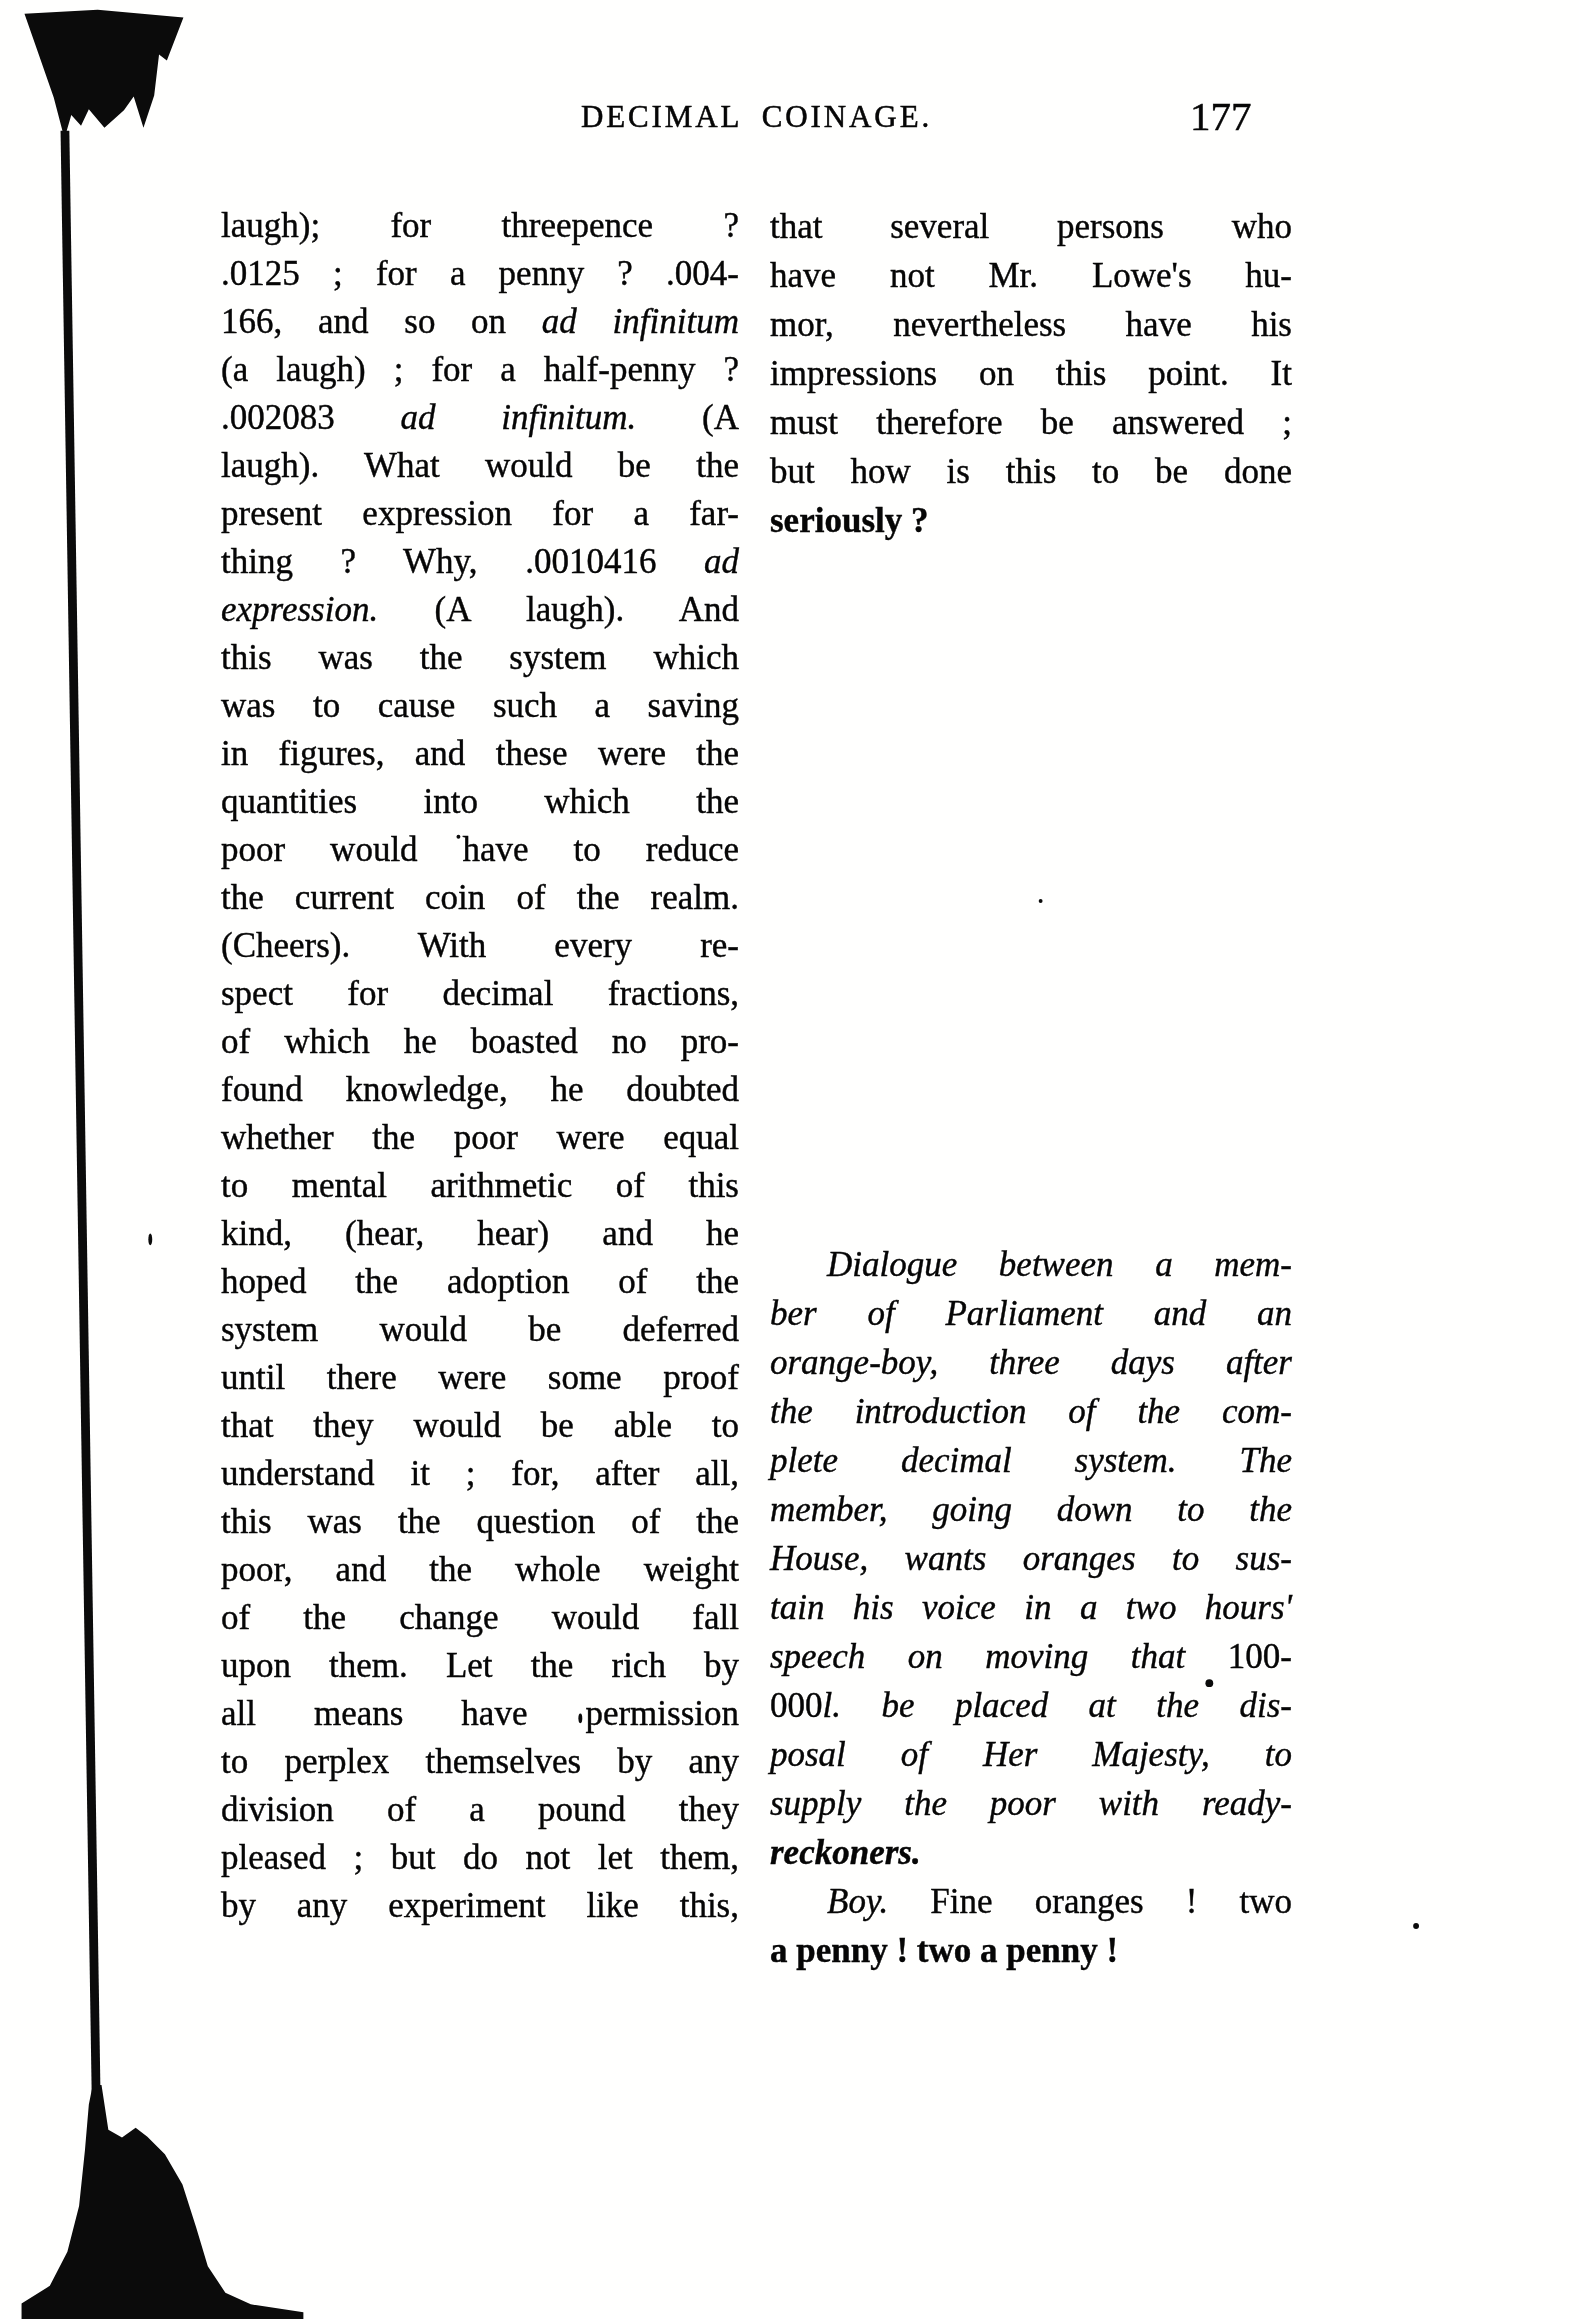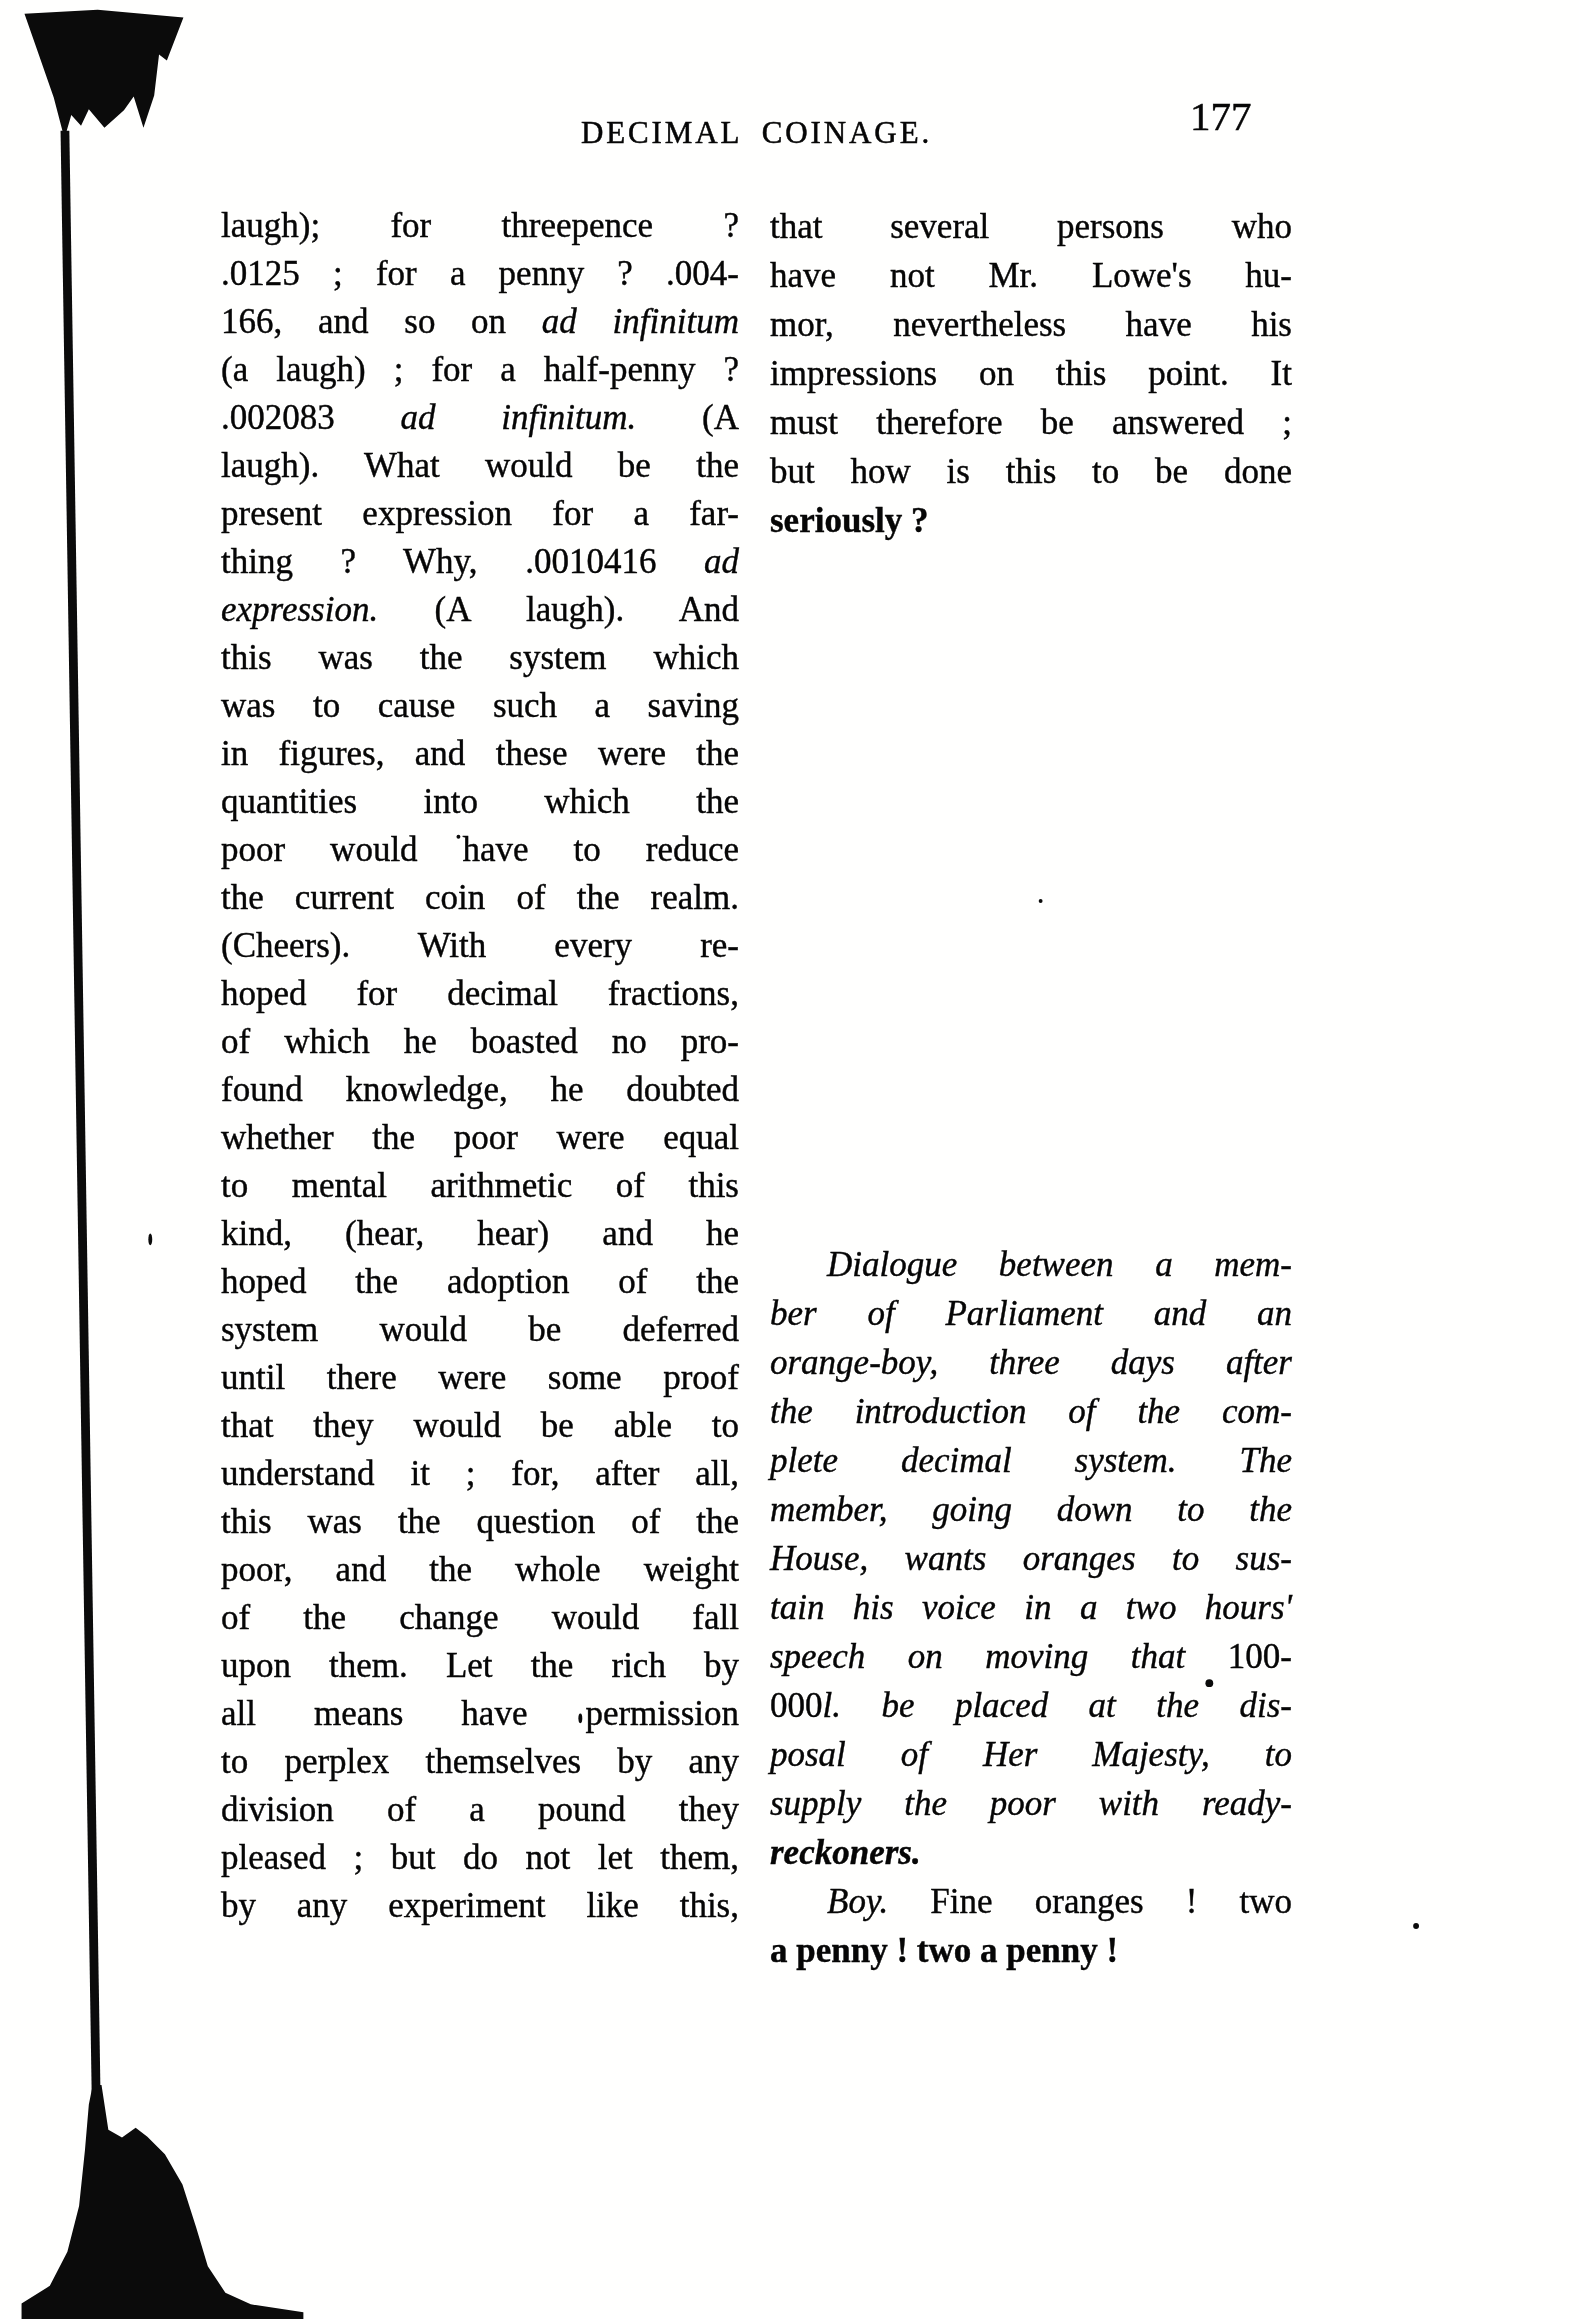--- a/index.html
+++ b/index.html
@@ -3,21 +3,21 @@
 <meta charset="utf-8">
 <style>
   html,body{margin:0;padding:0;}
   body{
     width:1580px;height:2319px;position:relative;background:#ffffff;
     font-family:"Liberation Serif",serif;color:#060606;overflow:hidden;
   }
   .page{position:absolute;left:0;top:0;width:1580px;height:2319px;background:#fffffe;}
   .running-head{
     position:absolute;left:546px;top:99px;width:421px;text-align:center;
-    font-size:31px;letter-spacing:2.9px;word-spacing:9.8px;margin-top:16px;
+    font-size:31px;letter-spacing:2.9px;word-spacing:9.8px;
     -webkit-text-stroke:0.5px #060606;
   }
   .page-number{
     position:absolute;left:1190px;top:92px;width:107px;text-align:left;
     font-size:41px;-webkit-text-stroke:0.5px #060606;
   }
   .col{position:absolute;font-size:35px;-webkit-text-stroke:0.4px #060606;}
   .col-left{left:221px;top:202px;width:518px;line-height:48px;}
   .col-right{left:770px;top:202px;width:522px;line-height:49px;}
   .line{text-align:justify;text-align-last:justify;}
@@ -47,21 +47,21 @@
       <div class="line"><span class="ro">present expression for a far-</span></div>
       <div class="line"><span class="ro">thing ? Why, .0010416 </span><span class="it">ad</span></div>
       <div class="line"><span class="it">expression.</span><span class="ro"> (A laugh). And</span></div>
       <div class="line"><span class="ro">this was the system which</span></div>
       <div class="line"><span class="ro">was to cause such a saving</span></div>
       <div class="line"><span class="ro">in figures, and these were the</span></div>
       <div class="line"><span class="ro">quantities into which the</span></div>
       <div class="line"><span class="ro">poor would have to reduce</span></div>
       <div class="line"><span class="ro">the current coin of the realm.</span></div>
       <div class="line"><span class="ro">(Cheers). With every re-</span></div>
-      <div class="line"><span class="ro">hoped for decimal fractions,</span></div>
+      <div class="line"><span class="ro">spect for decimal fractions,</span></div>
       <div class="line"><span class="ro">of which he boasted no pro-</span></div>
       <div class="line"><span class="ro">found knowledge, he doubted</span></div>
       <div class="line"><span class="ro">whether the poor were equal</span></div>
       <div class="line"><span class="ro">to mental arithmetic of this</span></div>
       <div class="line"><span class="ro">kind, (hear, hear) and he</span></div>
       <div class="line"><span class="ro">hoped the adoption of the</span></div>
       <div class="line"><span class="ro">system would be deferred</span></div>
       <div class="line"><span class="ro">until there were some proof</span></div>
       <div class="line"><span class="ro">that they would be able to</span></div>
       <div class="line"><span class="ro">understand it ; for, after all,</span></div>

